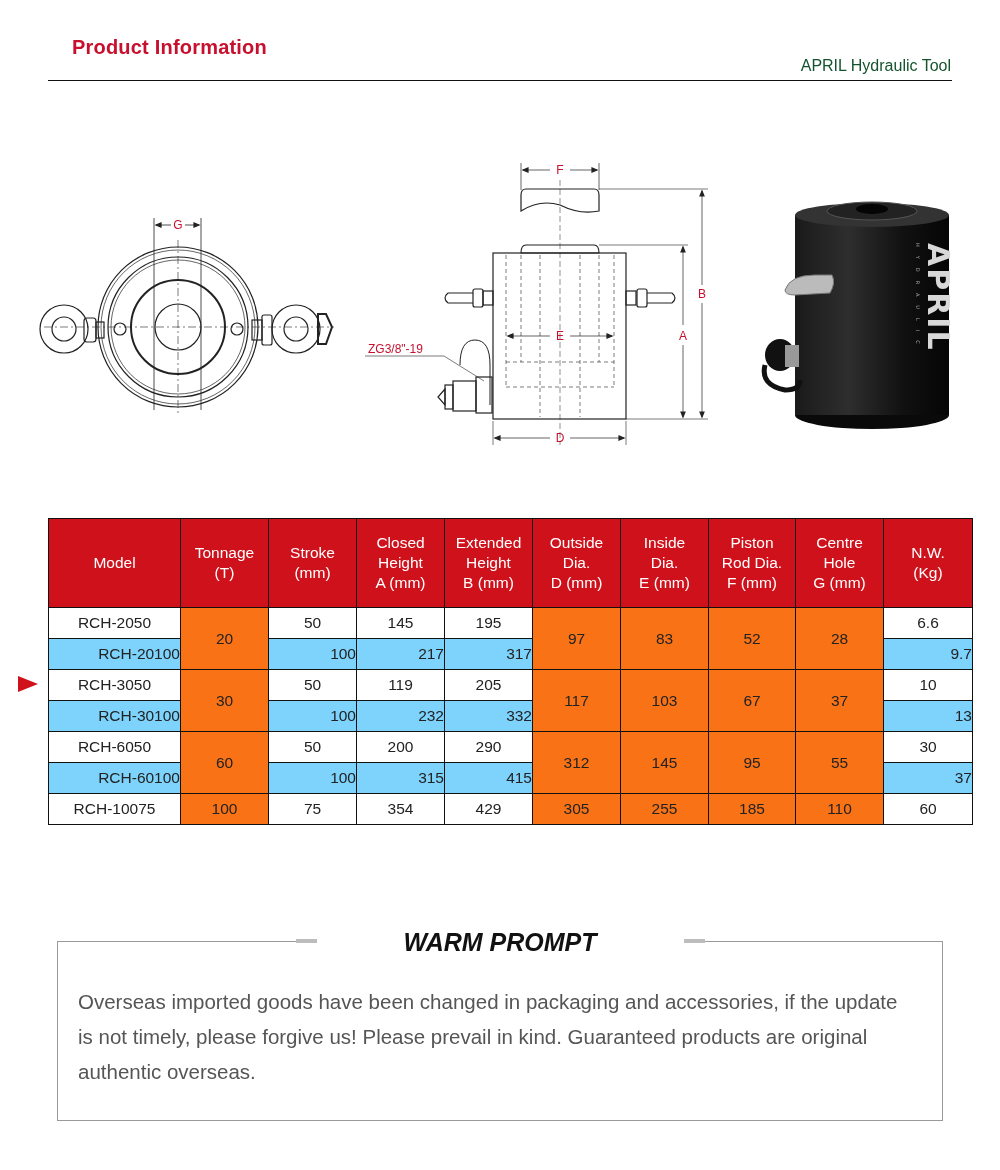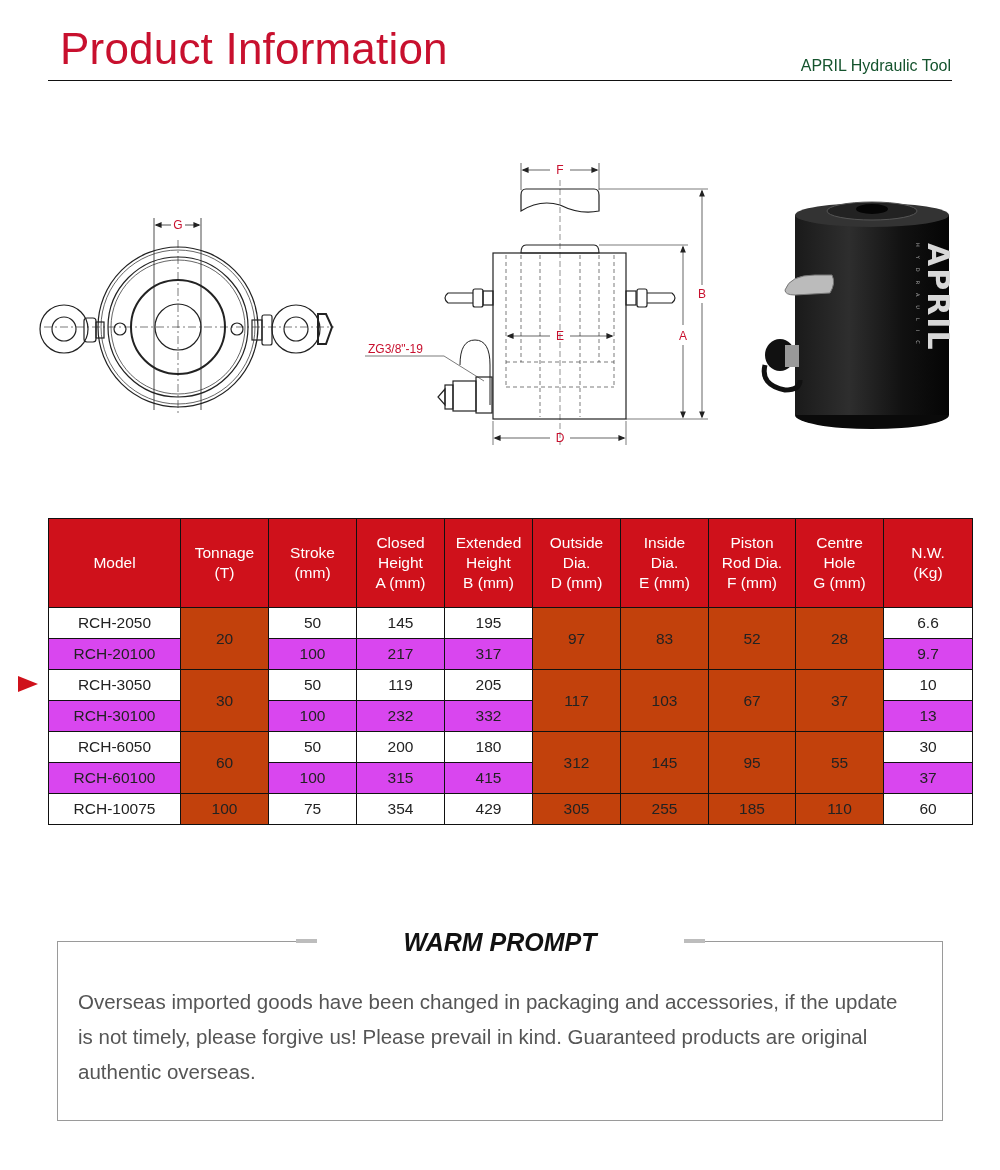--- a/index.html
+++ b/index.html
@@ -1,37 +1,37 @@
 <!DOCTYPE html>
 <html><head>
 <meta charset="utf-8">
 <style>
   html, body { margin: 0; padding: 0; background: #ffffff; }
   body { width: 1000px; height: 1170px; position: relative; overflow: hidden;
          font-family: "Liberation Sans", sans-serif; color: #222; }
 
   
-  .page-title { position: absolute; left: 56px; top: 20px; margin: 4px;
-                font-size: 44px; font-weight: normal; color: #c8102e; letter-spacing: 0.2px; }
+  .page-title { position: absolute; left: 56px; top: 20px; margin: 16px;
+                font-size: 20px; font-weight: bold; color: #c8102e; letter-spacing: 0.2px; }
   .brand-tagline { position: absolute; right: 49px; top: 57px; font-size: 16px; color: #14532d; }
   .header-rule { position: absolute; left: 48px; top: 80px; width: 904px; height: 1px; background: #111; }
 
   
   .diagram { position: absolute; }
   .diagram svg { display: block; }
   .dim-label { font-family: "Liberation Sans", sans-serif; fill: #c8102e; font-size: 12px; }
 
   
   .spec-table { position: absolute; left: 48px; top: 518px; width: 924px;
                 border-collapse: collapse; table-layout: fixed; font-size: 15.5px; color: #222; }
   .spec-table th, .spec-table td { border: 1px solid #111; text-align: center; vertical-align: middle; padding: 0; }
   .spec-table th { background: #cf111b; color: #fff; font-weight: normal; height: 88px; line-height: 20px; font-size: 15.5px; }
   .spec-table td { height: 30px; }
-  .spec-table tr.alt td.alt-cell { background: #d946ef; }
-  .spec-table td.merged { background: #c2410c; }
+  .spec-table tr.alt td.alt-cell { background: #7dd3fc; text-align: right; }
+  .spec-table td.merged { background: #f97316; }
   .row-marker { position: absolute; left: 18px; top: 676px; width: 0; height: 0;
                 border-top: 8px solid transparent; border-bottom: 8px solid transparent;
                 border-left: 20px solid #cf111b; }
 
   
   .prompt-box { position: absolute; left: 57px; top: 941px; width: 886px; height: 180px;
                 border: 1px solid #9a9a9a; border-top: none; box-sizing: border-box; }
   .prompt-top-left { position: absolute; left: 57px; top: 941px; width: 240px; height: 1px; background: #9a9a9a; }
   .prompt-top-right { position: absolute; left: 705px; top: 941px; width: 238px; height: 1px; background: #9a9a9a; }
   .prompt-dash-left { position: absolute; left: 296px; top: 939px; width: 21px; height: 4px; background: #bdbdbd; }
@@ -272,21 +272,21 @@
         <td class="alt-cell">100</td>
         <td class="alt-cell">232</td>
         <td class="alt-cell">332</td>
         <td class="alt-cell">13</td>
       </tr>
       <tr>
         <td class="alt-cell">RCH-6050</td>
         <td class="merged" rowspan="2">60</td>
         <td class="alt-cell">50</td>
         <td class="alt-cell">200</td>
-        <td class="alt-cell">180</td>
+        <td class="alt-cell">290</td>
         <td class="merged" rowspan="2">312</td>
         <td class="merged" rowspan="2">145</td>
         <td class="merged" rowspan="2">95</td>
         <td class="merged" rowspan="2">55</td>
         <td class="alt-cell">30</td>
       </tr>
       <tr class="alt">
         <td class="alt-cell">RCH-60100</td>
         <td class="alt-cell">100</td>
         <td class="alt-cell">315</td>

